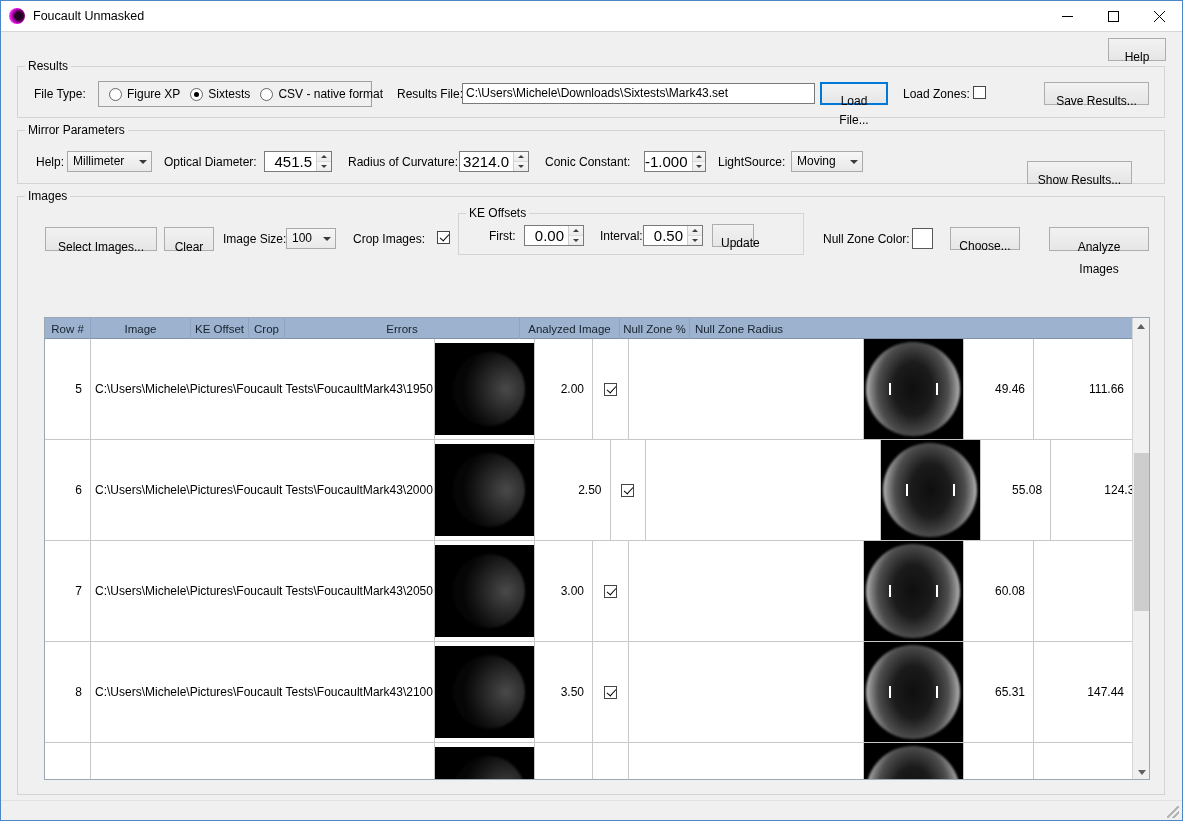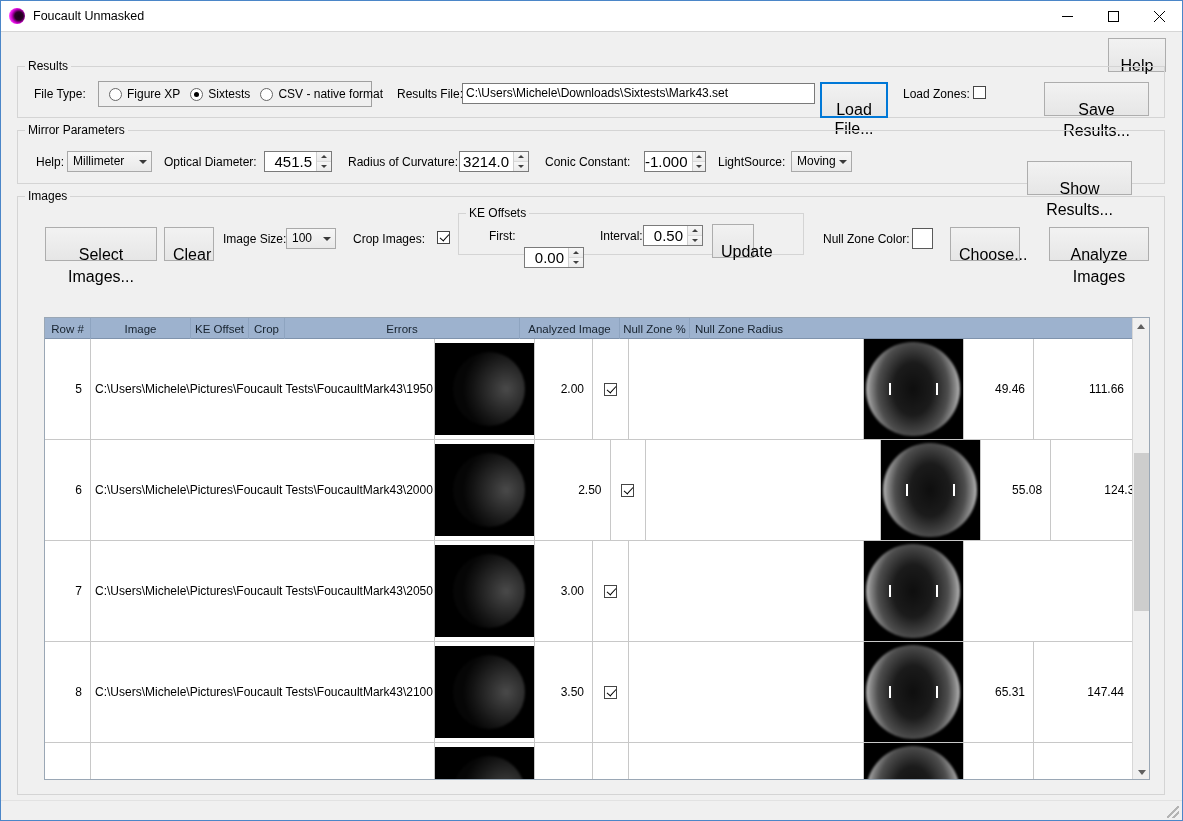--- a/index.html
+++ b/index.html
@@ -55,22 +55,22 @@
     left: 0; top: 30px;
     width: 1181px; height: 789px;
     background: #f0f0f0;
     border-top: 1px solid #d6d6d6;
   }
   .btn {
     background: linear-gradient(#f2f2f2,#e6e6e6);
     border: 1px solid #adadad;
     color: #000;
     font-family: "Liberation Sans", sans-serif;
-    font-size: 16px;
-    padding: 16px 8px;
+    font-size: 12px;
+    padding: 8px 8px;
     height: 23px;
     line-height: 21px;
     text-align: center;
     cursor: default;
     display: inline-block;
   }
   .btn.primary {
     border: 2px solid #0078d7;
     background: linear-gradient(#f2f2f2,#e6e6e6);
     line-height: 19px;
@@ -394,21 +394,21 @@
             <div>
               <i class="tri-up"></i>
             </div>
             <div>
               <i class="tri-dn"></i>
             </div>
           </span>
       </div>
 
       <span class="lbl" style="position:absolute;left:700px;top:24px;">LightSource:</span>
-      <div class="combo" style="position:absolute;left:773px;top:20px;width:61px;">
+      <div class="combo" style="position:absolute;left:773px;top:20px;width:72px;">
         <span class="cval">Moving</span>
         <span class="carrow">
             <i class="chev"></i>
           </span>
       </div>
     </div>
 
     <div class="btn" style="position:absolute;left:1026px;top:129px;width:105px;">Show Results...</div>
 
     <div class="group" id="images-group">
@@ -424,21 +424,21 @@
             <i class="chev"></i>
           </span>
       </div>
 
       <span class="lbl" style="position:absolute;left:335px;top:35px;">Crop Images:</span>
       <span class="cbox checked" style="position:absolute;left:419px;top:34px;"></span>
 
       <div class="group" id="ke-group">
         <span class="legend">KE Offsets</span>
         <span class="lbl" style="position:absolute;left:30px;top:15px;">First:</span>
-        <div class="spin" style="position:absolute;left:65px;top:11px;width:60px;margin-top:22px;">
+        <div class="spin" style="position:absolute;left:65px;top:11px;width:60px;">
           <span class="val">0.00</span>
           <span class="arrows">
               <div>
                 <i class="tri-up"></i>
               </div>
               <div>
                 <i class="tri-dn"></i>
               </div>
             </span>
         </div>
@@ -539,20 +539,21 @@
                 <span class="cbox checked"></span>
               </div>
             <div class="cell" style="width:235px"></div>
             <div class="cell img" style="width:100px">
                 <span class="thumb-lg">
                   <span class="disc2"></span>
                   <span class="mk l"></span>
                   <span class="mk r"></span>
                 </span>
               </div>
+            <div class="cell num" style="width:70px">60.08</div>
           </div>
 
           <div class="row">
             <div class="cell rownum" style="width:46px">8</div>
             <div class="cell fname" style="width:344px">C:\Users\Michele\Pictures\Foucault Tests\FoucaultMark43\2100.bmp</div>
             <div class="cell img" style="width:100px">
                 <span class="thumb-sm">
                   <span class="disc"></span>
                 </span>
               </div>

